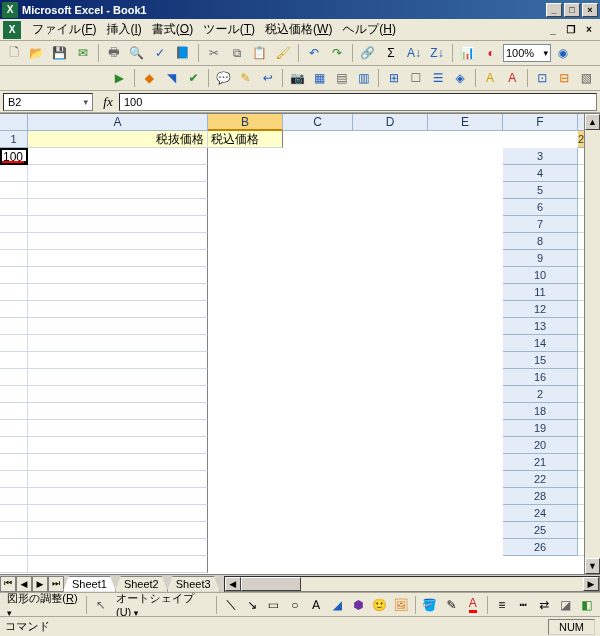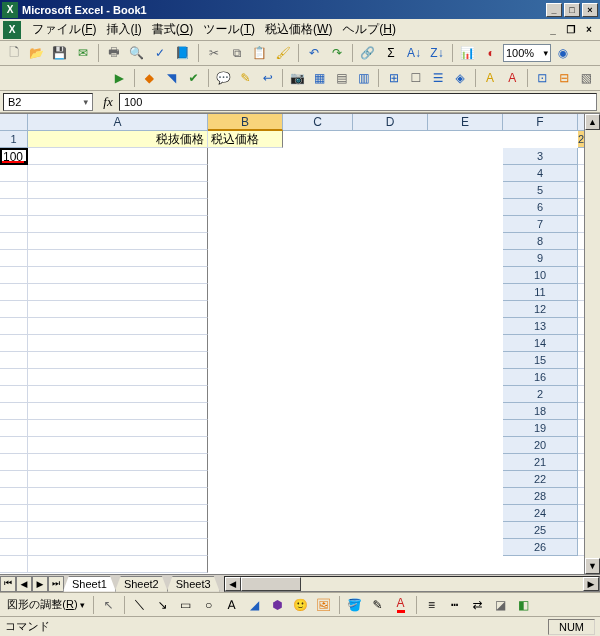--- a/index.html
+++ b/index.html
@@ -539,20 +539,21 @@
       <span style="flex:1"></span>
       <span class="btn">▶</span>
     </div>
   </div>
 </div>
 
 <div class="drawbar">
   <span class="lbl"><span>図形の調整</span>(<span style="text-decoration:underline">R</span>)<span style="font-size:9px"> ▾</span></span>
   <span class="tsep"></span>
   <span class="tbtn g-gray">↖</span>
+  <span class="lbl"><span>オートシェイプ</span>(<span style="text-decoration:underline">U</span>)<span style="font-size:9px"> ▾</span></span>
   <span class="tsep"></span>
   <span class="tbtn">＼</span>
   <span class="tbtn">↘</span>
   <span class="tbtn">▭</span>
   <span class="tbtn">○</span>
   <span class="tbtn">𝖠</span>
   <span class="tbtn g-blue">◢</span>
   <span class="tbtn g-purple">⬢</span>
   <span class="tbtn g-yellow">🙂</span>
   <span class="tbtn g-orange">🖼</span>

